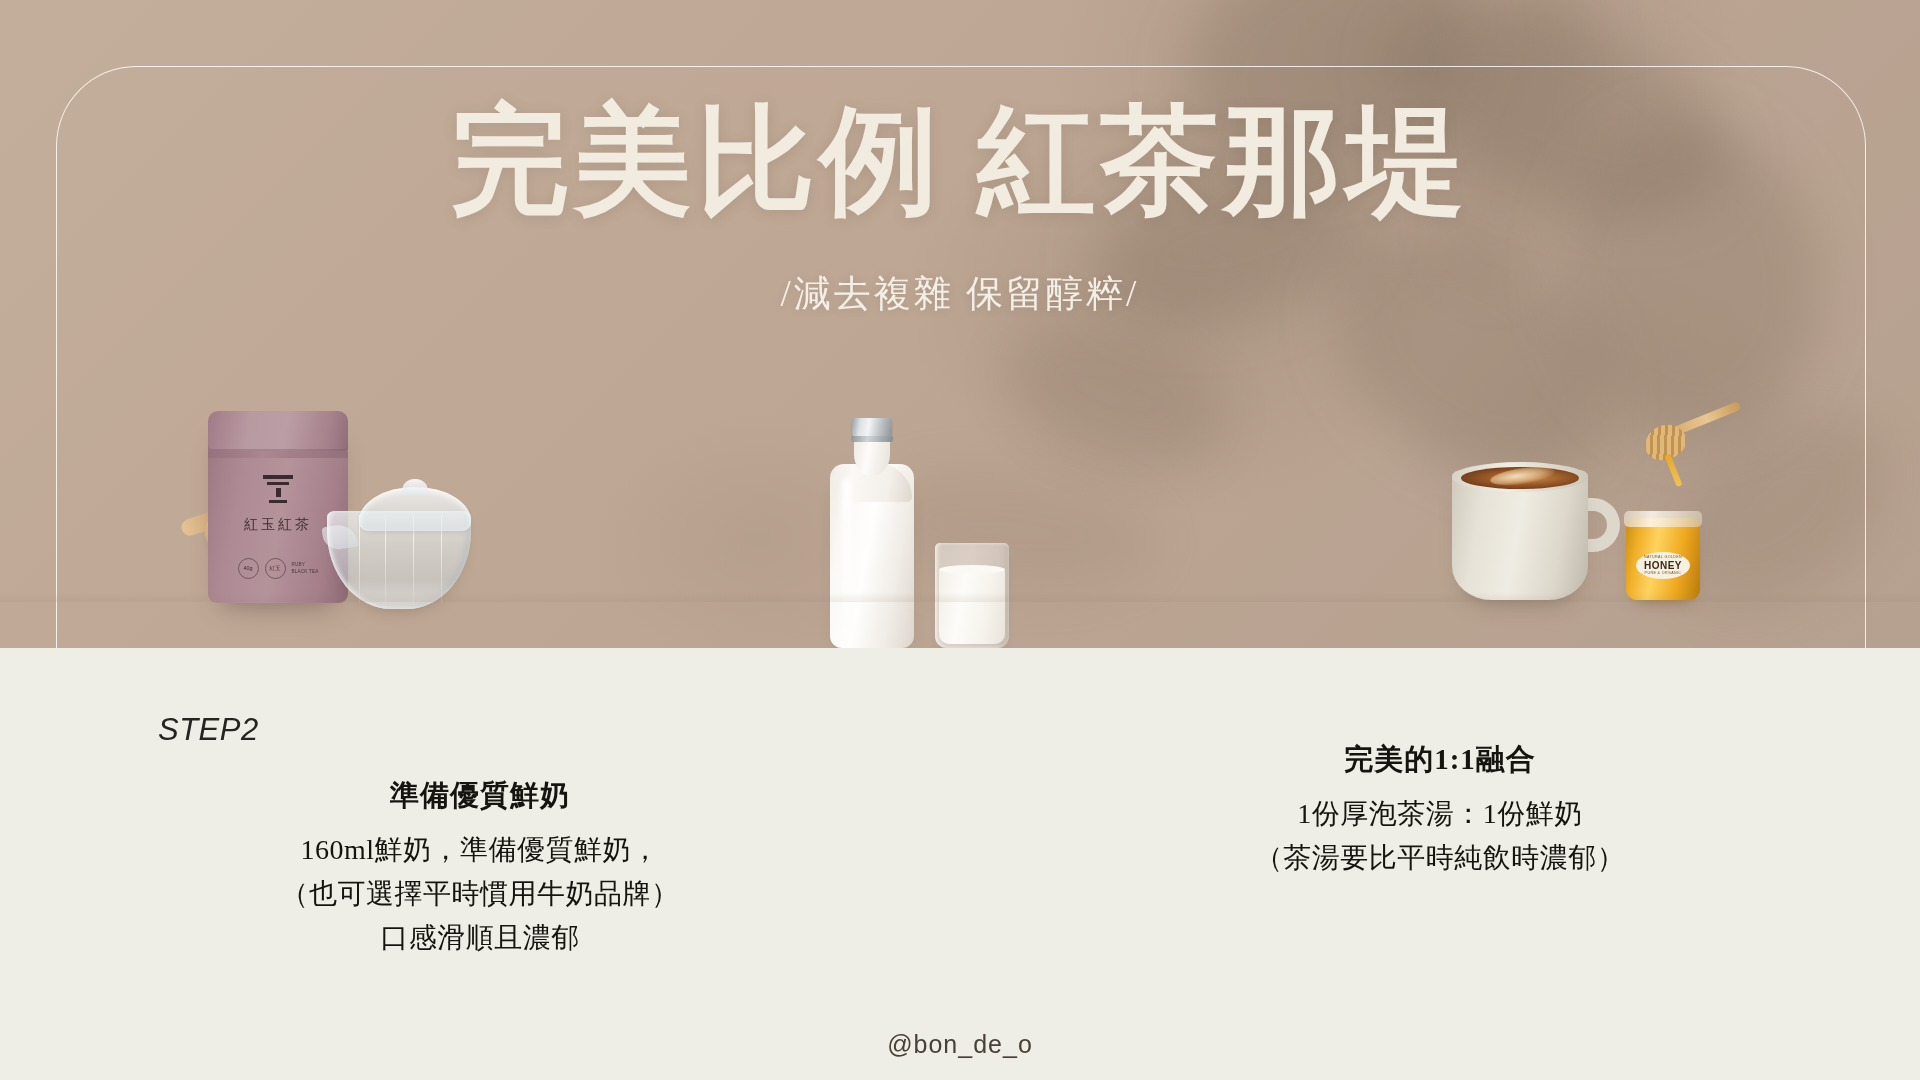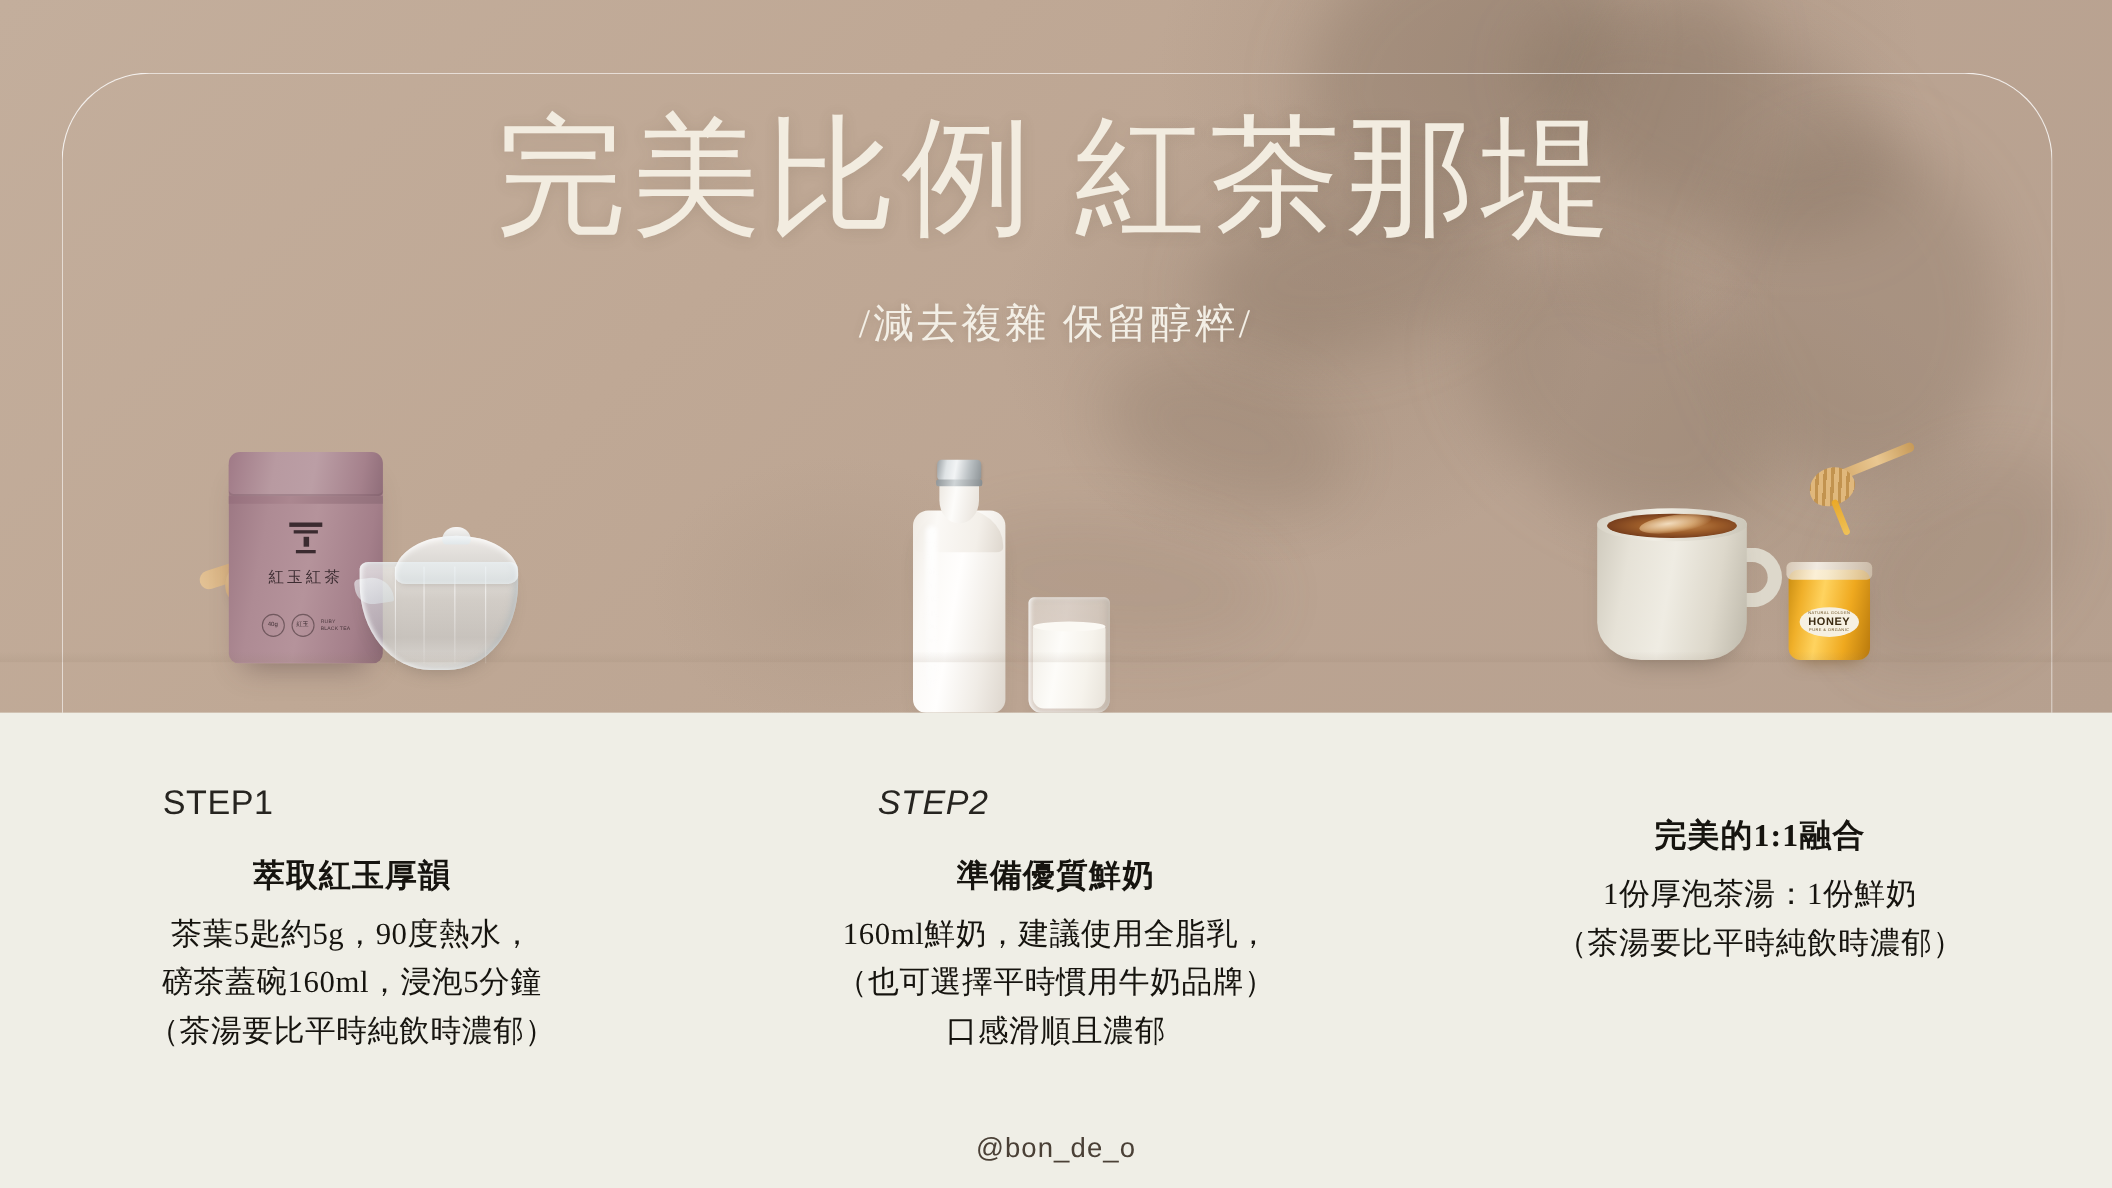--- a/index.html
+++ b/index.html
@@ -37,21 +37,21 @@
     position:absolute; left:56px; top:66px; width:1810px; height:700px;
     border:1.6px solid rgba(255,255,255,.82);
     border-radius:80px 80px 0 0;
     border-bottom:none;
     pointer-events:none;
   }
 
   .hero-title{
     position:absolute; left:0; top:96px; width:1920px; text-align:center;
     font-family:"Liberation Serif", serif;
-    font-size:118px; line-height:1.12; font-weight:400;
+    font-size:118px; line-height:1.12; font-weight:700;
     color:#f2ece0; letter-spacing:5px;
     text-shadow:0 2px 14px rgba(90,72,58,.16);
   }
   .hero-sub{
     position:absolute; left:0; top:269px; width:1920px; text-align:center;
     font-family:"Liberation Serif", serif;
     font-size:37px; letter-spacing:3px; color:#f3efe6; font-weight:400;
     text-shadow:0 1px 8px rgba(90,72,58,.18);
   }
 
@@ -397,35 +397,26 @@
         <div class="hj-l3">PURE &amp; ORGANIC</div>
       </div>
     </div>
 
   </div>
   <div class="table-shadow"></div>
 </div>
 
 <div class="steps">
 
-  <div class="step step-1">
-    <div class="step-label">STEP1</div>
-    <div class="step-heading">萃取紅玉厚韻</div>
-    <div class="step-body">
-      <div>茶葉5匙約5g，90度熱水，</div>
-      <div>磅茶蓋碗160ml，浸泡5分鐘</div>
-      <div>（茶湯要比平時純飲時濃郁）</div>
-    </div>
-  </div>
 
   <div class="step step-2">
     <div class="step-label">STEP2</div>
     <div class="step-heading">準備優質鮮奶</div>
     <div class="step-body">
-      <div>160ml鮮奶，建議使用全脂乳，</div>
+      <div>160ml鮮奶，準備優質鮮奶，</div>
       <div>（也可選擇平時慣用牛奶品牌）</div>
       <div>口感滑順且濃郁</div>
     </div>
   </div>
 
   <div class="step step-3">
     <div class="step-heading">完美的1:1融合</div>
     <div class="step-body">
       <div>1份厚泡茶湯：1份鮮奶</div>
       <div>（茶湯要比平時純飲時濃郁）</div>

